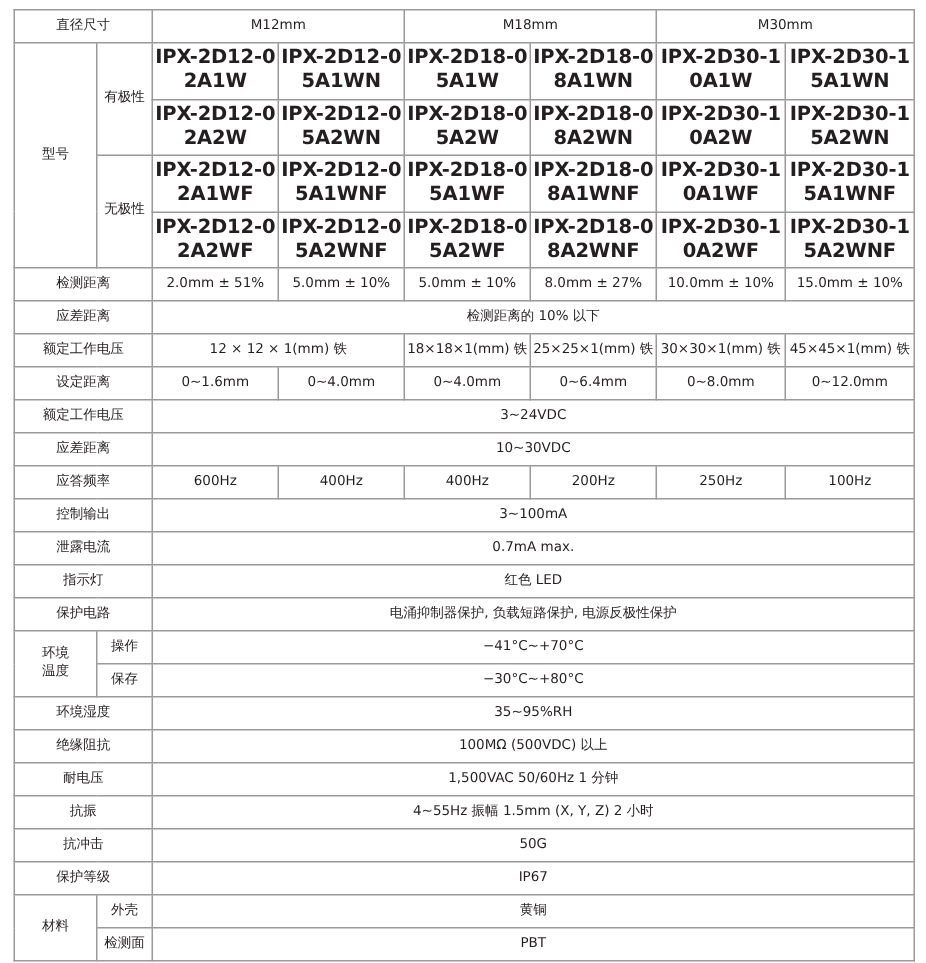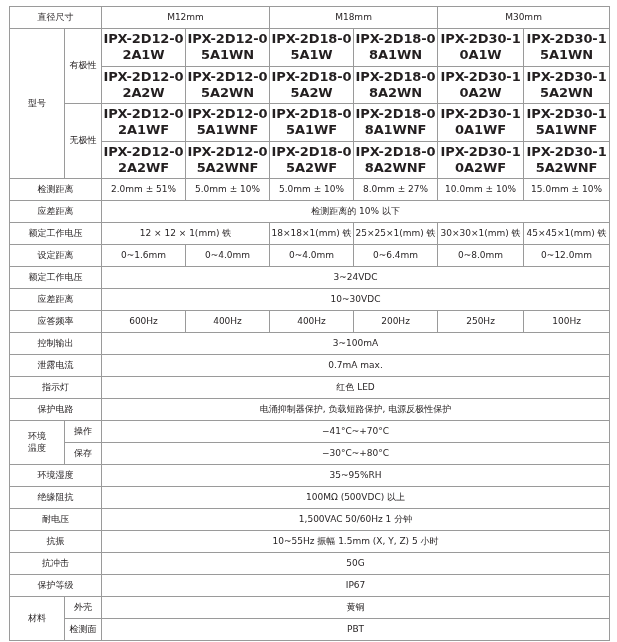--- a/index.html
+++ b/index.html
@@ -198,21 +198,21 @@
       <td colspan="6" class="tall">100MΩ (500VDC) 以上</td>
     </tr>
 
     <tr>
       <td colspan="2" class="label tall">耐电压</td>
       <td colspan="6" class="tall">1,500VAC 50/60Hz 1 分钟</td>
     </tr>
 
     <tr>
       <td colspan="2" class="label tall">抗振</td>
-      <td colspan="6" class="tall">10~55Hz 振幅 1.5mm (X, Y, Z) 5 小时</td>
+      <td colspan="6" class="tall">4~55Hz 振幅 1.5mm (X, Y, Z) 2 小时</td>
     </tr>
 
     <tr>
       <td colspan="2" class="label tall">抗冲击</td>
       <td colspan="6" class="tall">50G</td>
     </tr>
 
     <tr>
       <td colspan="2" class="label tall">保护等级</td>
       <td colspan="6" class="tall">IP67</td>

